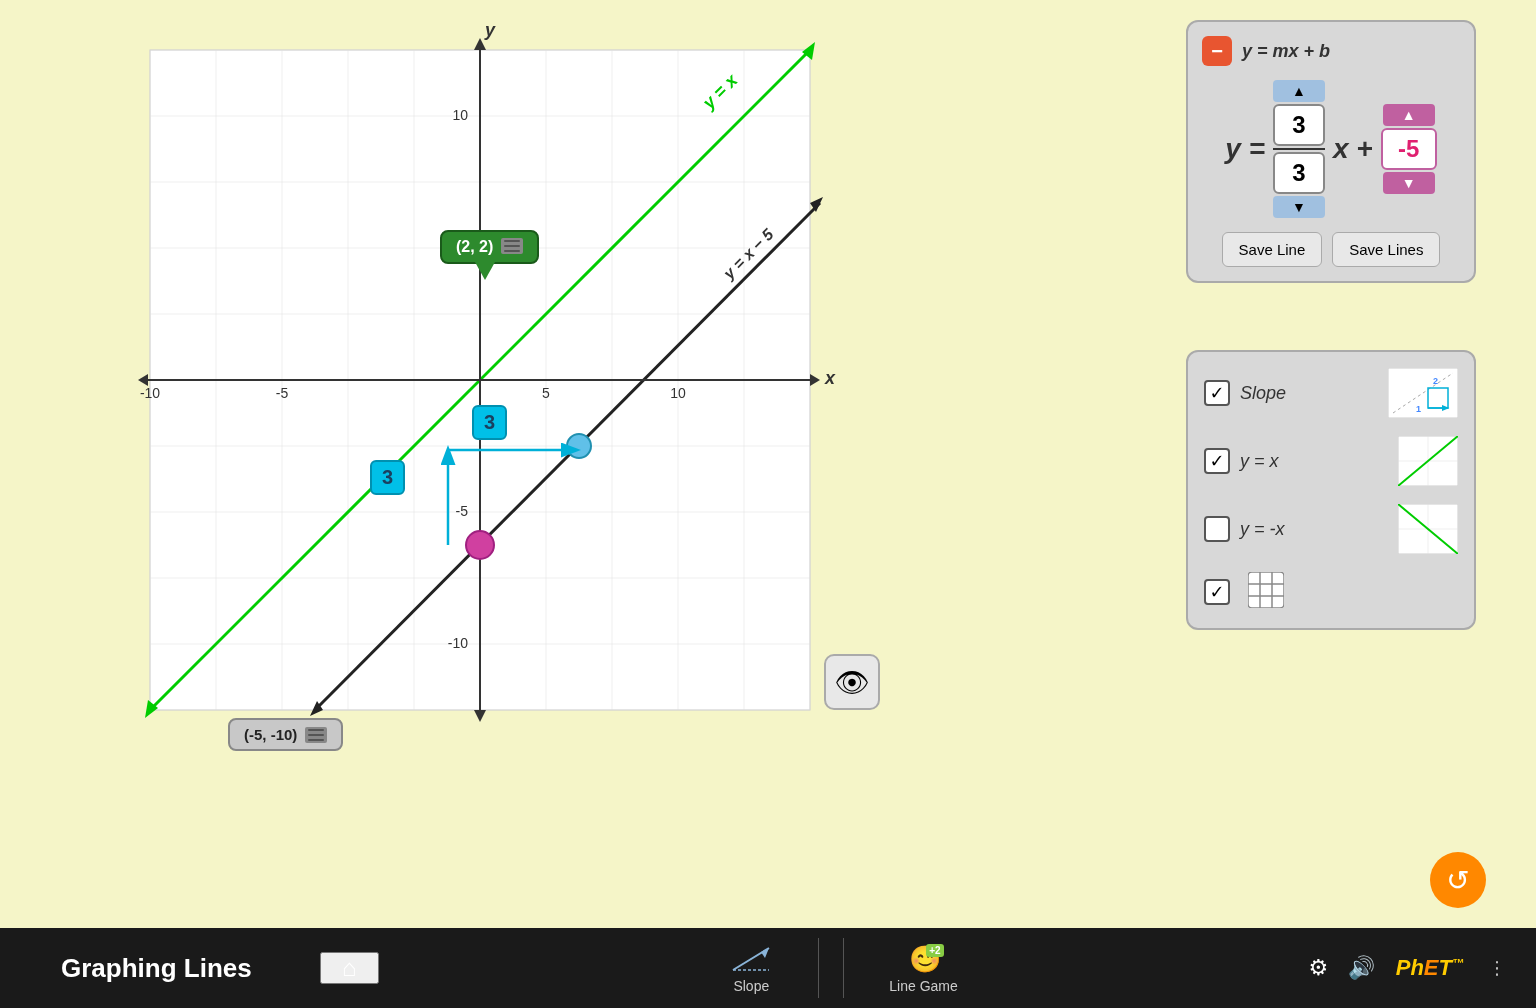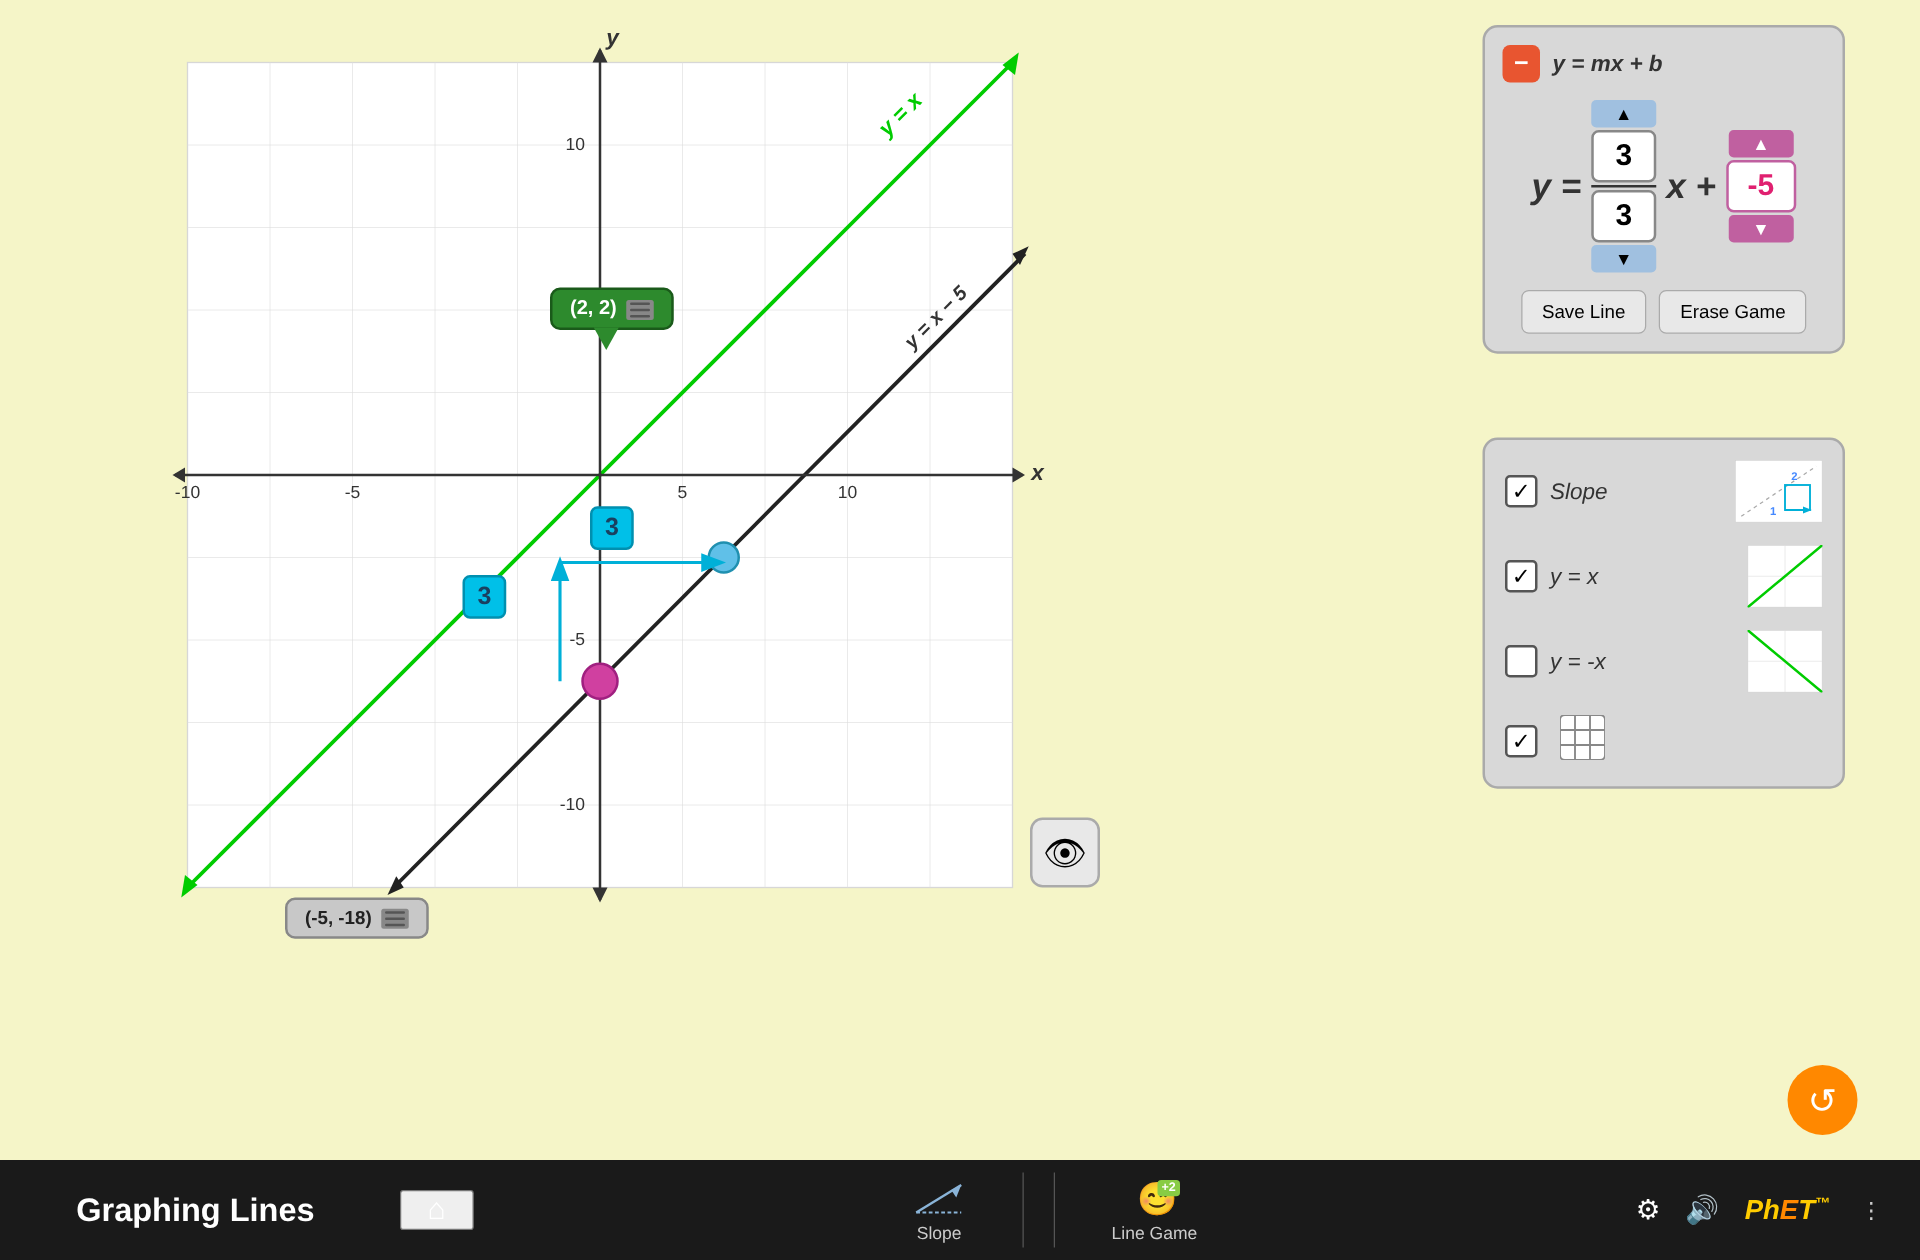--- a/index.html
+++ b/index.html
@@ -287,21 +287,21 @@
     .tooltip-green {
       position: absolute;
       background: #2d8a2d;
       color: white;
       font-size: 16px;
       font-weight: bold;
       border-radius: 8px;
       padding: 6px 14px;
       border: 2px solid #1a5a1a;
       display: flex;
-      align-items: flex-end;
+      align-items: flex-start;
       gap: 8px;
     }
 
     .tooltip-gray {
       position: absolute;
       background: #c8c8c8;
       color: #222;
       font-size: 15px;
       font-weight: bold;
       border-radius: 8px;
@@ -463,21 +463,21 @@
       <div class="tooltip-line"></div>
       <div class="tooltip-line"></div>
     </div>
   </div>
 
   <div style="position:absolute; left:415px; top:242px; width:0; height:0;
     border-left:10px solid transparent; border-right:10px solid transparent;
     border-top:18px solid #2d8a2d;"></div>
 
   <div class="tooltip-gray" style="left: 168px; top: 698px;">
-    <span>(-5, -18)</span>
+    <span>(-5, -10)</span>
     <div class="tooltip-icon">
       <div class="tooltip-line"></div>
       <div class="tooltip-line"></div>
       <div class="tooltip-line"></div>
     </div>
   </div>
 
   <div class="slope-box" style="left: 412px; top: 385px;">
     <span>3</span>
   </div>
@@ -520,21 +520,21 @@
       <button class="arrow-btn-magenta up">▲</button>
       <div class="b-box">
         <span>-5</span>
       </div>
       <button class="arrow-btn-magenta down">▼</button>
     </div>
   </div>
 
   <div class="panel-buttons">
     <button class="panel-btn">Save Line</button>
-    <button class="panel-btn">Erase Game</button>
+    <button class="panel-btn">Save Lines</button>
   </div>
 </div>
 
 <div id="options-panel">
 
   <div class="option-row">
     <div class="check-box checked">✓</div>
     <span class="option-label">Slope</span>
 
     <div style="margin-left:auto; position:relative; width:70px; height:50px;">

